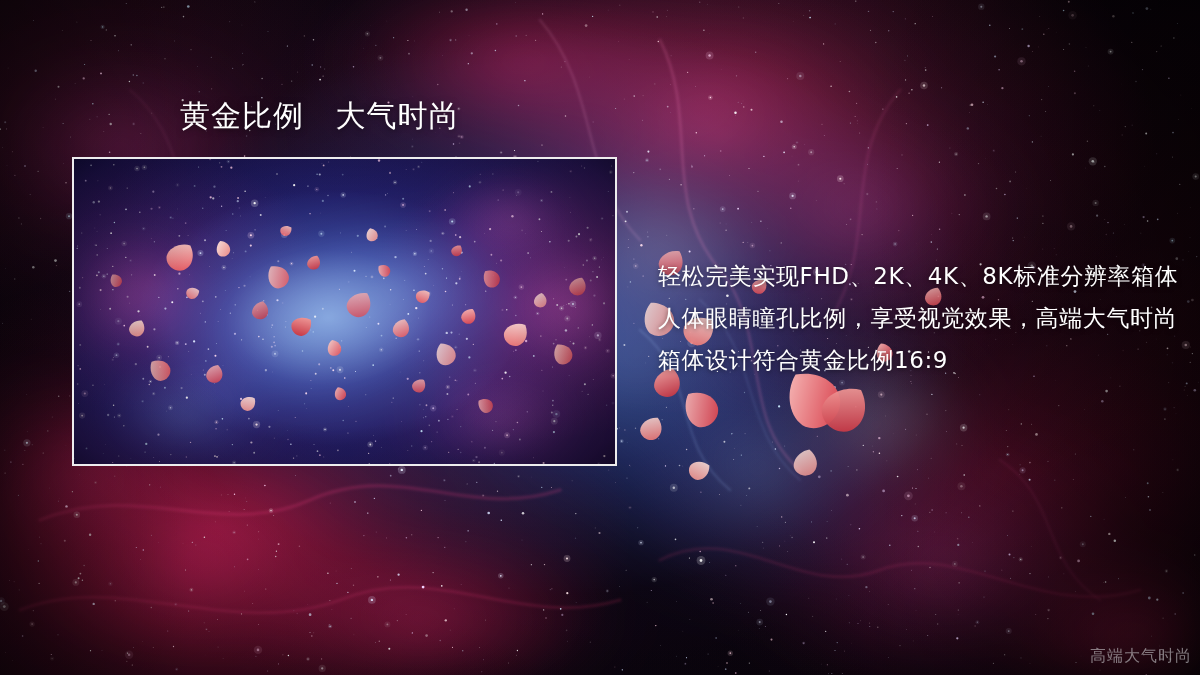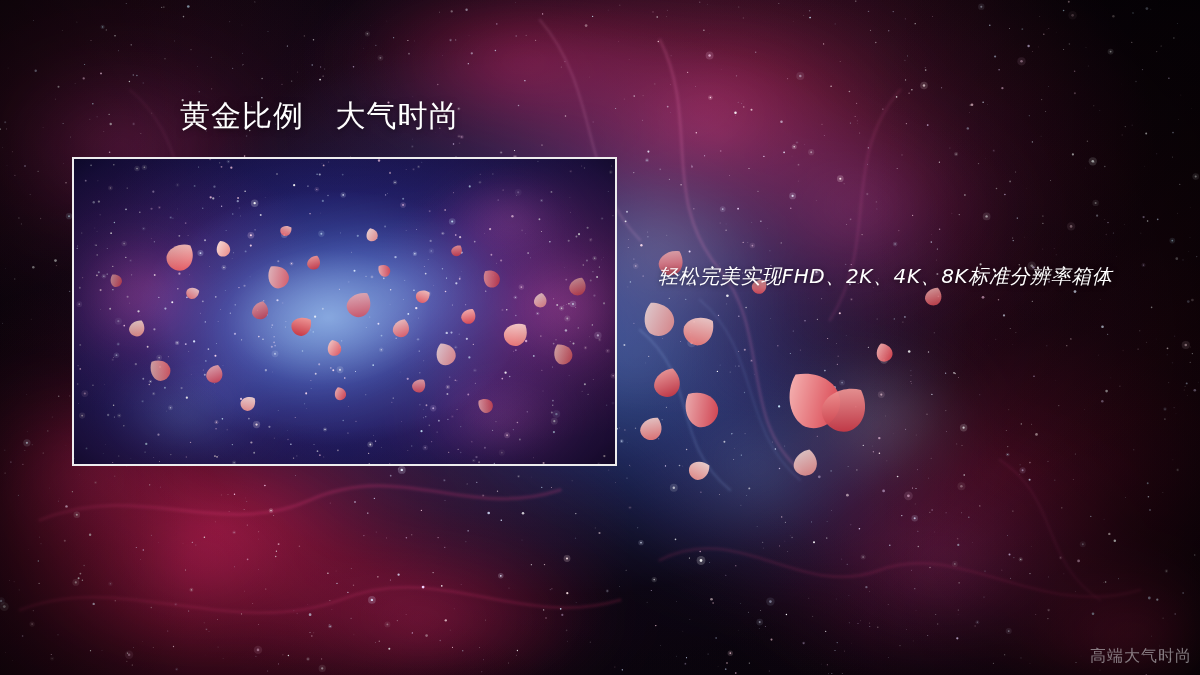--- a/index.html
+++ b/index.html
@@ -108,26 +108,25 @@
   }
 
   #body-text {
     position: absolute;
     left: 658px;
     top: 255px;
     width: 520px;
   }
   .body-line {
     color: #ffffff;
-    font-size: 20px;
+    font-size: 23px;
     line-height: 42px;
     letter-spacing: 0.6px;
     white-space: pre;
     text-shadow: 0 1px 5px rgba(0,0,0,0.55);
-    font-style: italic;
   }
 
   #watermark {
     position: absolute;
     right: 8px;
     bottom: 8px;
     font-size: 16px;
     letter-spacing: 1px;
     color: rgba(206,206,210,0.58);
     white-space: pre;
@@ -2534,17 +2533,19 @@
           </g>
         </svg>
       <div class="pv-layer" id="pv-vignette"></div>
     </div>
   </div>
 
   <div id="title">黄金比例   大气时尚</div>
 
   <div id="body-text">
     <div class="body-line">轻松完美实现FHD、2K、4K、8K标准分辨率箱体</div>
+    <div class="body-line">人体眼睛瞳孔比例，享受视觉效果，高端大气时尚</div>
+    <div class="body-line">箱体设计符合黄金比例16:9</div>
   </div>
 
   <div id="watermark">高端大气时尚</div>
 
 </div>
 
 </body></html>

